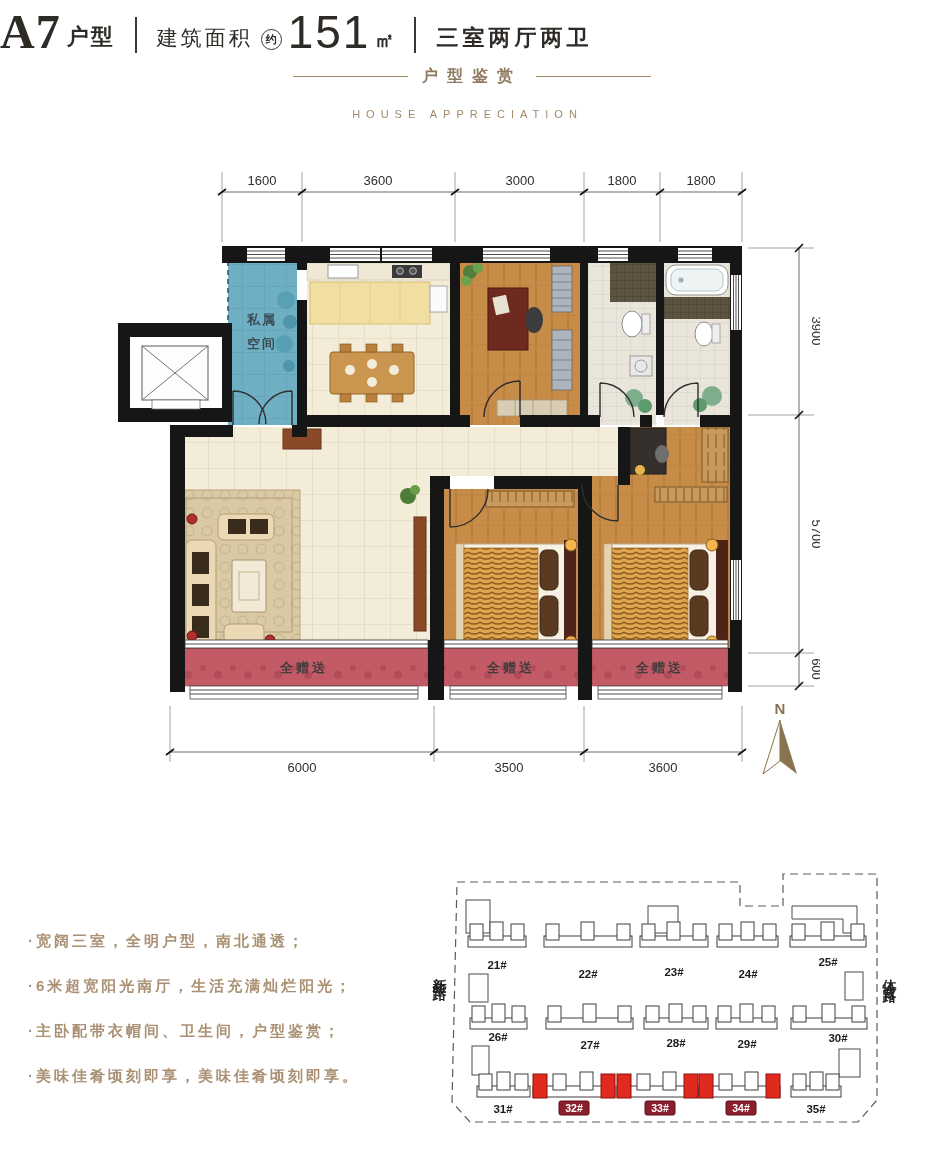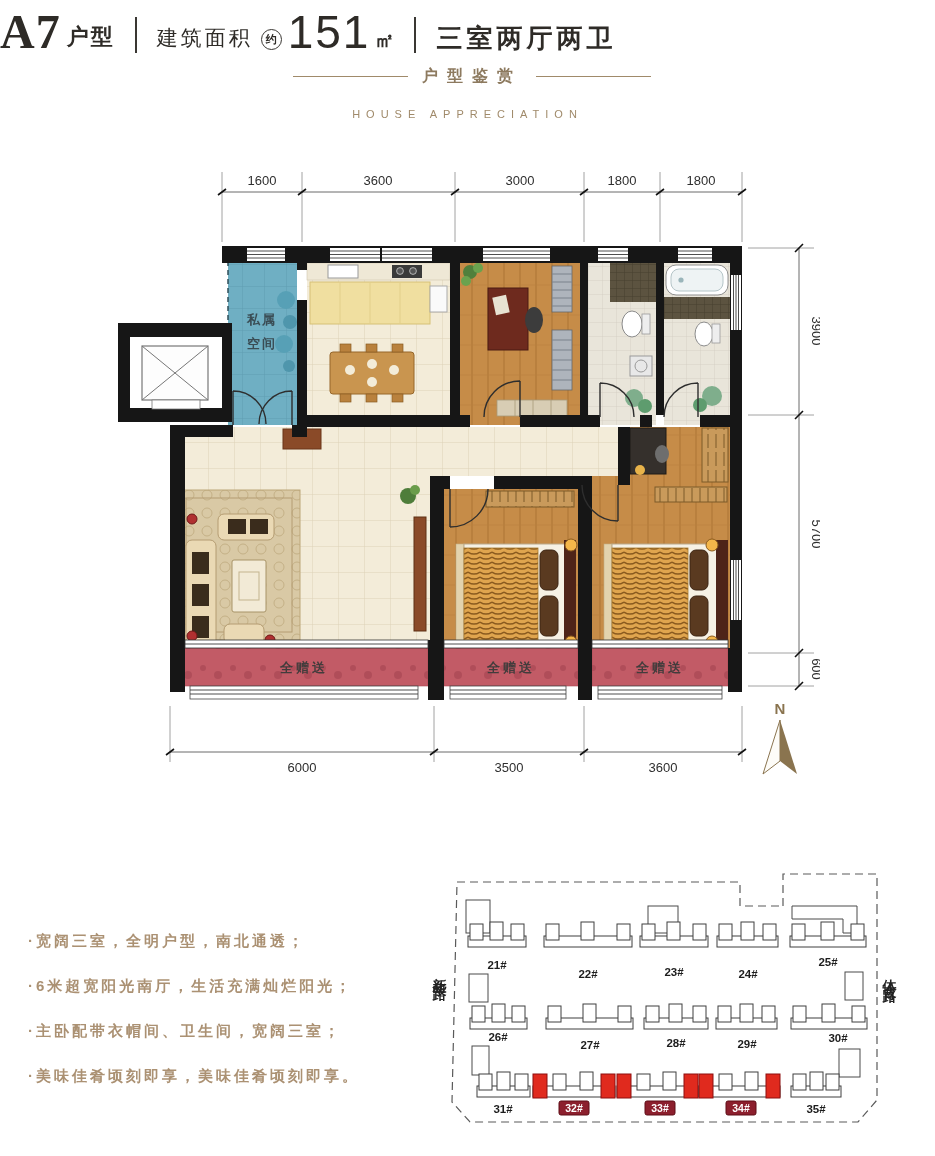--- a/index.html
+++ b/index.html
@@ -8,21 +8,21 @@
 
   
   #header{position:absolute;left:0;top:8px;width:935px;display:flex;align-items:center;color:#2e2b27;}
   .h-unit{font-family:"Liberation Serif", serif;font-weight:bold;font-size:48px;line-height:48px;letter-spacing:1px;}
   .h-unittype{font-size:22px;font-weight:600;margin:14px 0 4px 6px;letter-spacing:2px;}
   .h-div{width:2px;height:36px;background:#3a3733;margin:6px 20px 0 20px;}
   .h-arealabel{font-size:21px;font-weight:400;letter-spacing:3px;margin-top:12px;}
   .h-approx{width:19px;height:19px;border:1.5px solid #3a3733;border-radius:50%;font-size:11px;display:flex;align-items:center;justify-content:center;margin:14px 6px 0 8px;font-weight:bold;}
   .h-areaval{font-size:46px;font-weight:normal;letter-spacing:2px;line-height:46px;}
   .h-areaunit{font-size:20px;font-weight:bold;margin:16px 0 0 4px;}
-  .h-rooms{font-size:26px;font-weight:600;letter-spacing:4px;margin-top:12px;}
+  .h-rooms{font-size:22px;font-weight:600;letter-spacing:4px;margin-top:12px;}
 
   
   #subtitle{position:absolute;left:0;top:66px;width:935px;text-align:center;}
   .sub-row{display:flex;align-items:center;justify-content:center;gap:14px;padding-left:9px;}
   .sub-line{width:115px;height:1px;background:#a08a6a;}
   .sub-cn{font-size:16px;color:#8d7a5f;letter-spacing:9px;font-weight:600;}
   .sub-en{font-size:11px;color:#a08a6a;letter-spacing:6px;margin-top:21px;}
 
   
   #plan-svg{position:absolute;left:100px;top:160px;}
@@ -406,21 +406,21 @@
     <g>
       <text x="780" y="714" text-anchor="middle" font-size="15" font-weight="bold" fill="#8a744f">N</text>
       <polygon points="780,720 797,774 780,761" fill="#8a744f"></polygon>
       <polygon points="780,720 763,774 780,761" fill="#fdfcf8" stroke="#8a744f" stroke-width="1"></polygon>
     </g>
   </svg>
 
   <div id="features">
     <div class="feat">·宽阔三室，全明户型，南北通透；</div>
     <div class="feat">·6米超宽阳光南厅，生活充满灿烂阳光；</div>
-    <div class="feat">·主卧配带衣帽间、卫生间，宽阔三室；</div>
+    <div class="feat">·主卧配带衣帽间、卫生间，户型鉴赏；</div>
     <div class="feat">·美味佳肴顷刻即享，美味佳肴顷刻即享。</div>
   </div>
 
   <svg id="site-svg" width="480" height="290" viewBox="430 866 480 290">
     <path class="bound" d="M457,882 H740 V906 H783"></path>
     <path class="bound" d="M783,906 V874 H877 V906"></path>
     <path class="bound" d="M877,906 V1100 L858,1122 H470 L452,1102 L457,882"></path>
 
     <g>
       <rect class="aux" x="466" y="900" width="24" height="33"></rect>

